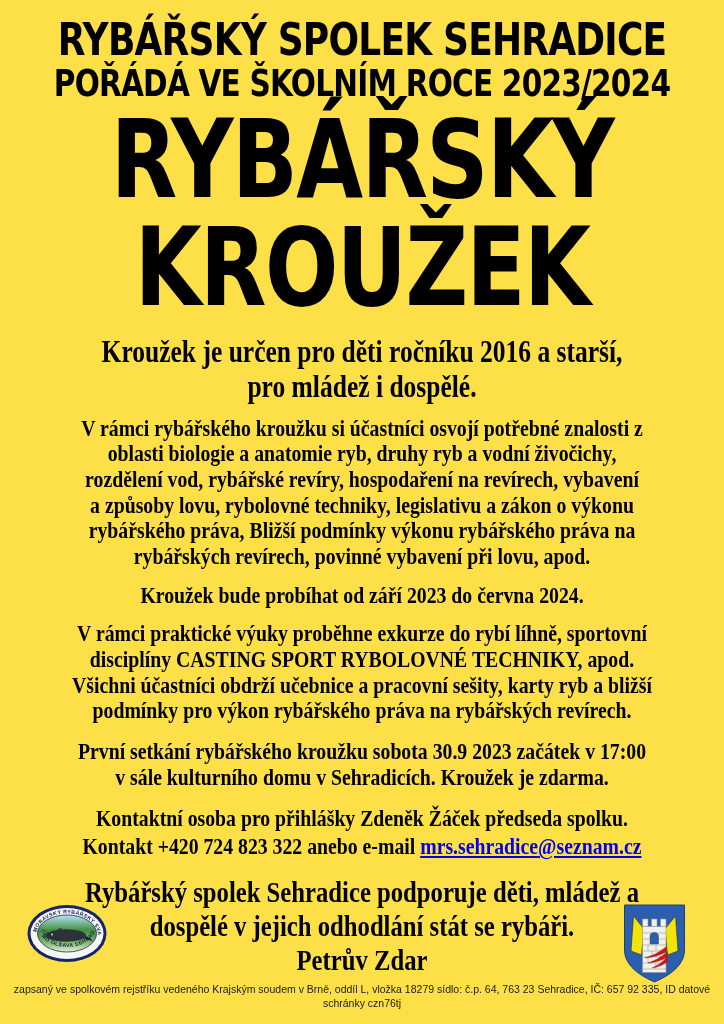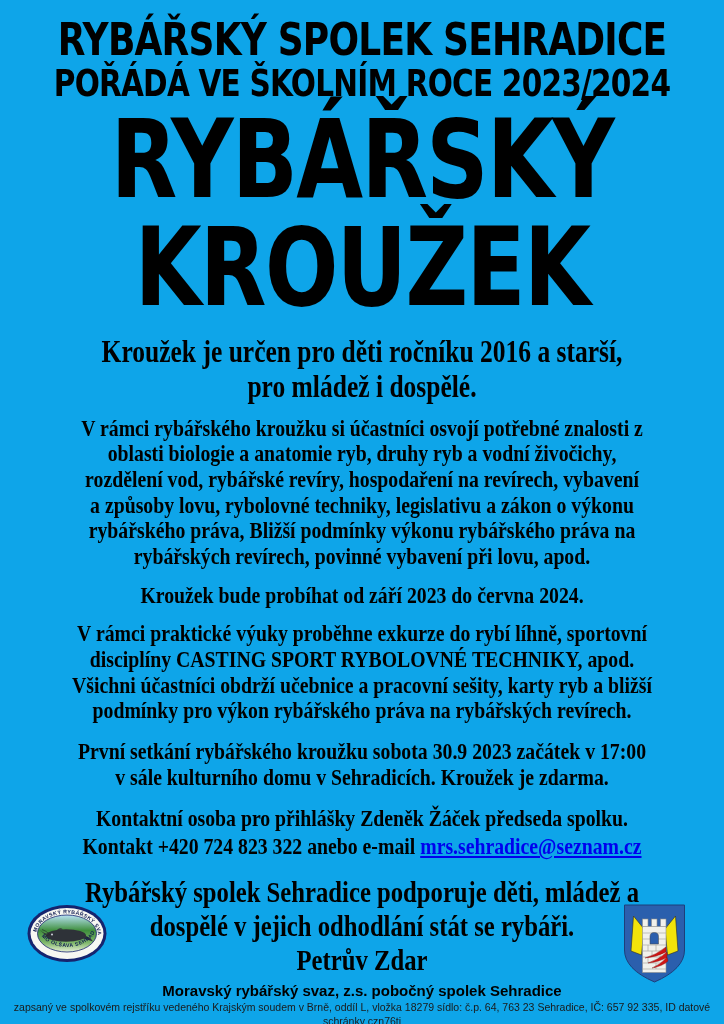--- a/index.html
+++ b/index.html
@@ -6,21 +6,21 @@
   body {
     width: 724px; height: 1024px;
     background: #ffffff;
     overflow: hidden;
     font-family: "Liberation Serif", serif;
     color: #000;
   }
   .page {
     position: relative;
     width: 724px; height: 1024px;
-    background: #0ea5e9;
+    background: #fde047;
     overflow: hidden;
   }
   
   .condx {
     width: 904px;
     margin-left: -90px;
     transform: scaleX(0.80);
     transform-origin: 50% 0;
     text-align: center;
   }
@@ -207,18 +207,17 @@
     <path d="M29,41 V33.5 Q29,29.5 33.2,29.5 Q37.5,29.5 37.5,33.5 V41 Z" fill="#2b5fad" stroke="#4b4b4b" stroke-width="0.5"></path>
 
     <g fill="#cf1515" stroke="#7d0d0d" stroke-width="0.4">
       <path d="M45,44 Q35,52 24,55 Q36,54 45,49 Z"></path>
       <path d="M46,49 Q37,57 27,60 Q39,59 46,54 Z"></path>
       <path d="M46,54 Q39,62 31,65 Q42,63 47,58 Z"></path>
     </g>
   </svg>
 
   <div class="footer">
-    <div class="footer-org">Moravský rybářský svaz, z.s. pobočný spolek Sehradice</div>
     <div class="footer-small">zapsaný ve spolkovém rejstříku vedeného Krajským soudem v Brně, oddíl L, vložka 18279 sídlo: č.p. 64, 763 23 Sehradice, IČ: 657 92 335, ID datové schránky czn76tj</div>
 
   </div>
 
 </div>
 
 </body></html>

